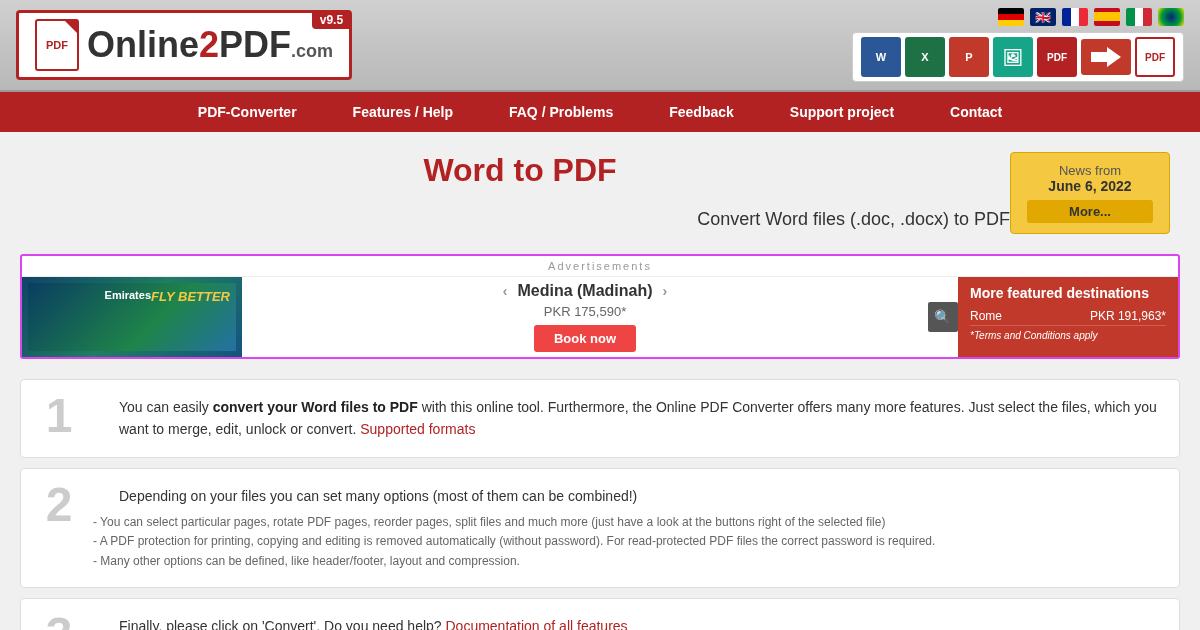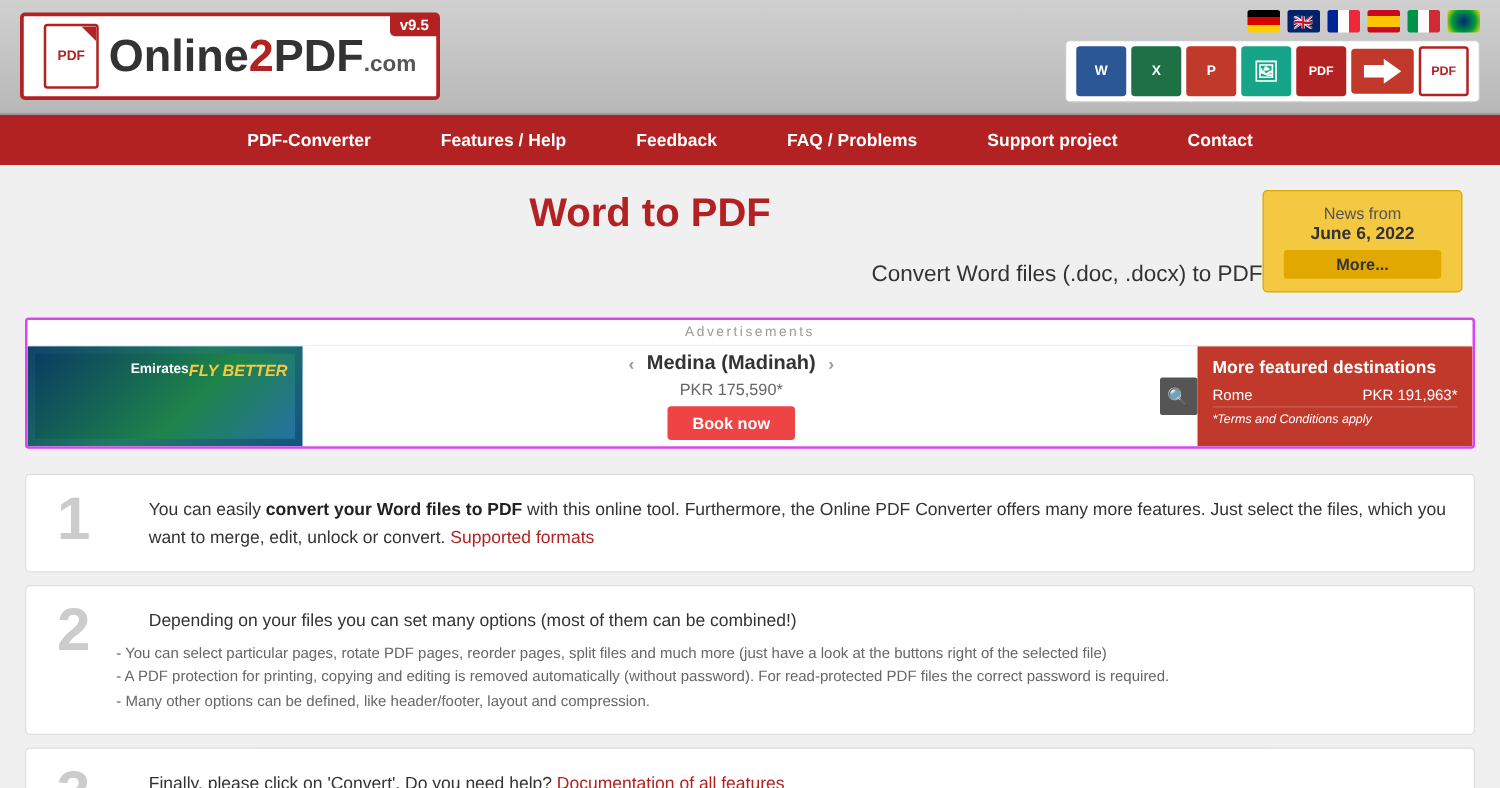--- a/index.html
+++ b/index.html
@@ -378,22 +378,22 @@
           </svg>
       </div>
       <div class="tool-icon pdf-out" style="background:white;color:#b22222;border:2px solid #b22222;font-size:10px;font-weight:bold;">PDF</div>
     </div>
   </div>
 </div>
 
 <nav class="nav">
   <a class="nav-item" href="#">PDF-Converter</a>
   <a class="nav-item" href="#">Features / Help</a>
+  <a class="nav-item" href="#">FAQ / Problems</a>
   <a class="nav-item" href="#">Feedback</a>
-  <a class="nav-item" href="#">FAQ / Problems</a>
   <a class="nav-item" href="#">Support project</a>
   <a class="nav-item" href="#">Contact</a>
 </nav>
 
 <div class="main">
 
   <div class="title-section">
     <div style="flex:1;">
       <h1 class="page-title">Word to PDF</h1>
       <p class="page-subtitle">Convert Word files (.doc, .docx) to PDF</p>

